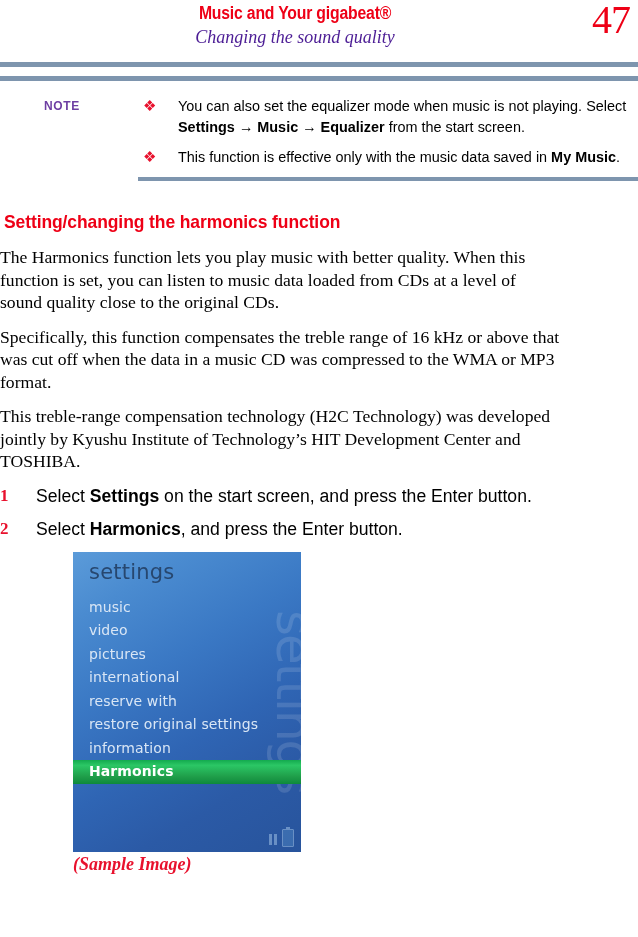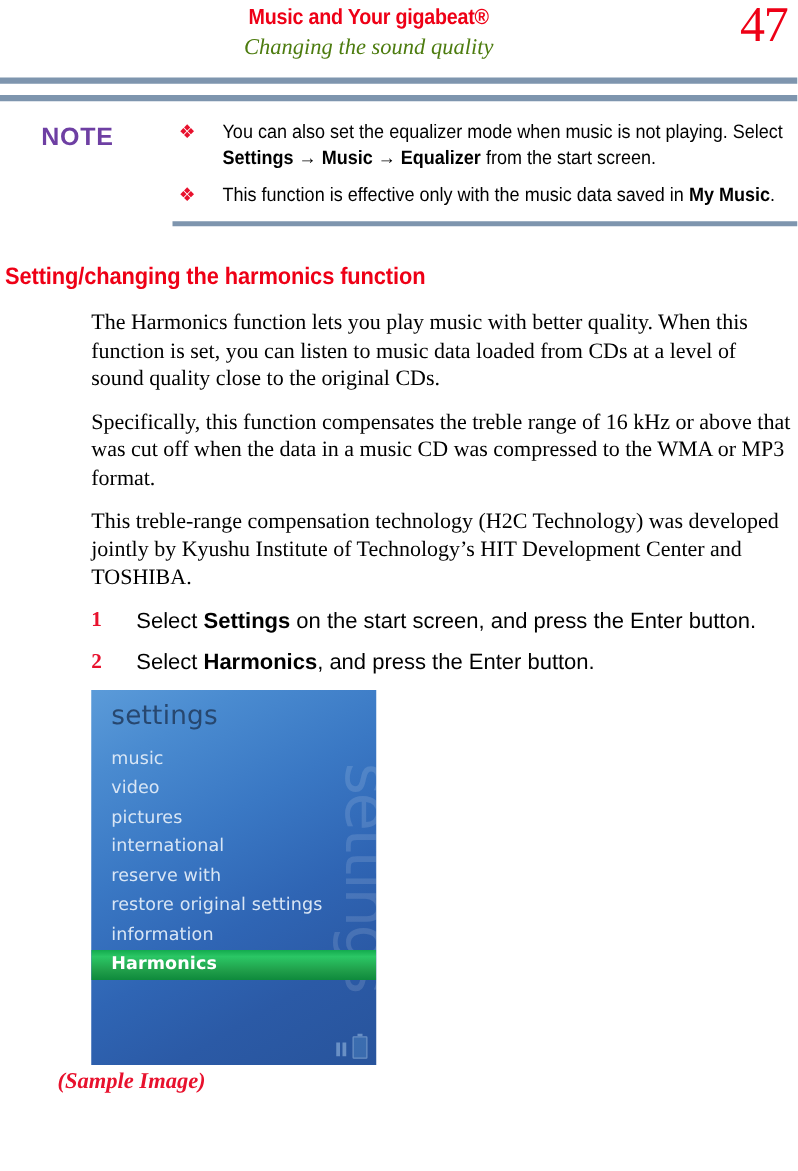--- a/index.html
+++ b/index.html
@@ -32,21 +32,21 @@
     color: #ee0016;
     letter-spacing: -0.2px;
     line-height: 22px;
     transform: scaleX(0.9);
     transform-origin: center center;
   }
   .hdr-sub {
     font-family: "Liberation Serif", serif;
     font-style: italic;
     font-size: 18px;
-    color: #4d7c0f;
+    color: #4c1d95;
     line-height: 24px;
     margin-top: 1px;
   }
   .page-number {
     position: absolute;
     right: 8px;
     top: -2px;
     font-family: "Liberation Serif", serif;
     font-size: 40px;
     color: #ee0016;
@@ -62,25 +62,25 @@
   .rule-gap { height: 9px; }
 
   
   .note-block {
     position: relative;
     margin-top: 14px;
     padding-left: 0;
   }
   .note-label {
     position: absolute;
-    left: 33px;
+    left: 44px;
     top: 4px;
     font-family: "Liberation Sans Narrow", "Liberation Sans", sans-serif;
     font-weight: bold;
-    font-size: 20px;
+    font-size: 12px;
     color: #6e3fa3;
     letter-spacing: 0.6px;
   }
   .note-items {
     margin-left: 138px;
     width: 500px;
   }
   .note-item {
     position: relative;
     padding-left: 40px;
@@ -120,21 +120,20 @@
     font-weight: bold;
     font-size: 19px;
     color: #ee0016;
     letter-spacing: -0.1px;
     transform: scaleX(0.92);
     transform-origin: left center;
   }
 
   
   .body-area {
-    margin-left: 73px;
     width: 562px;
     margin-top: 13px;
   }
   p.para {
     font-family: "Liberation Serif", "DejaVu Serif", serif;
     font-size: 17.6px;
     line-height: 22.5px;
     color: #000000;
     margin: 0 0 12px 0;
   }
@@ -258,21 +257,21 @@
     content: "";
     position: absolute;
     top: -3px;
     left: 2.5px;
     width: 4px;
     height: 2px;
     background: #9fc0e4;
   }
 
   .sample-caption {
-    margin-left: 46px;
+    margin-left: 73px;
     margin-top: 2px;
     font-family: "Liberation Serif", serif;
     font-style: italic;
     font-weight: bold;
     font-size: 18px;
     color: #e8112d;
   }
 </style>
 </head>
 <body>

